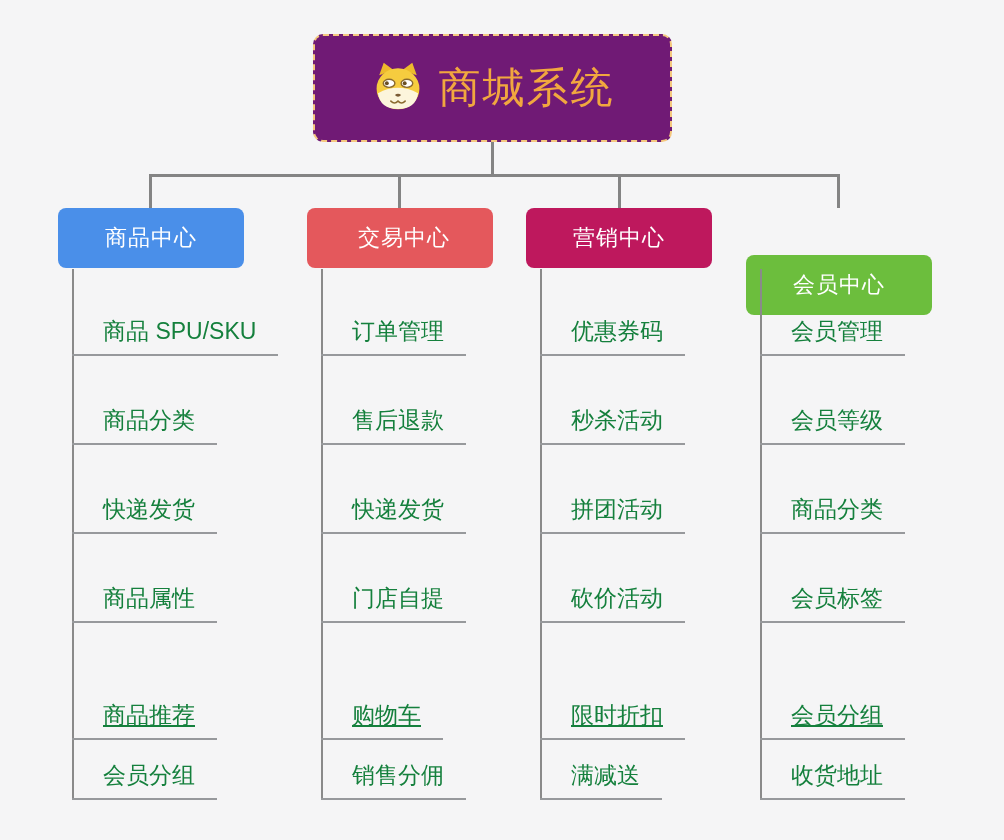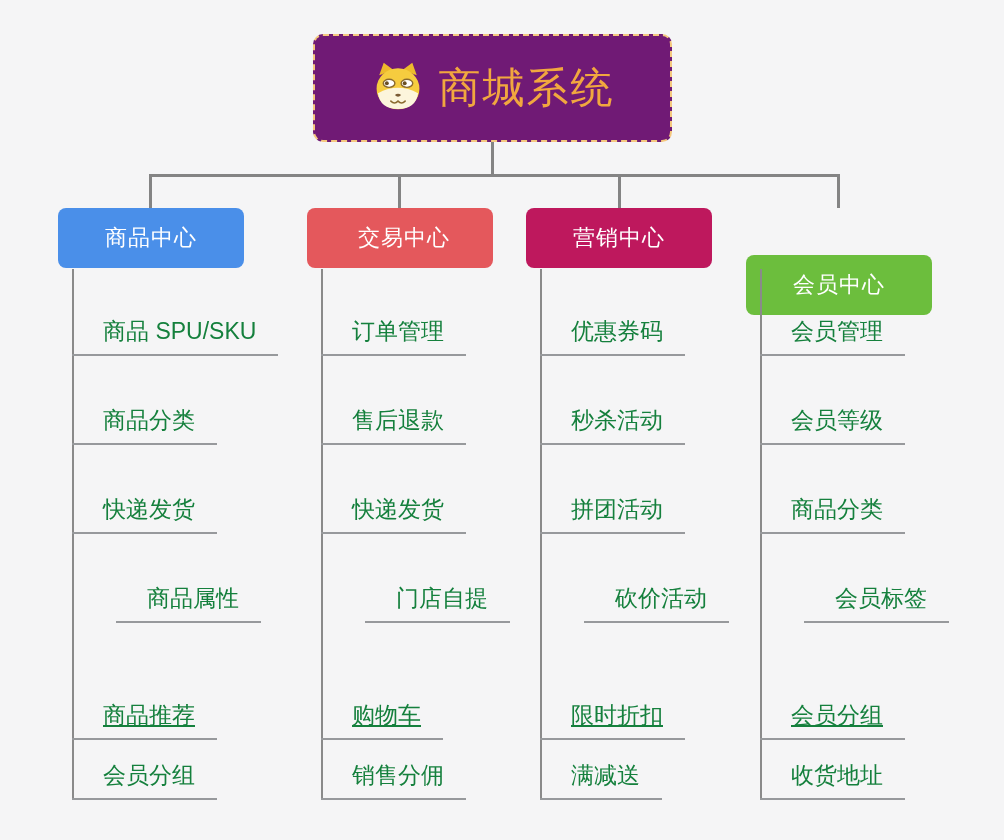--- a/index.html
+++ b/index.html
@@ -76,21 +76,21 @@
     white-space: nowrap;
     font-size: 23px;
     line-height: 30px;
     color: #15803d;
     padding: 0 22px 8px 31px;
     border-bottom: 2px solid #97999C;
   }
   .leaf-r1 { top: 108px; }
   .leaf-r2 { top: 197px; }
   .leaf-r3 { top: 286px; }
-  .leaf-r4 { top: 375px; margin-left: 44px; }
+  .leaf-r4 { top: 375px; }
   .leaf-r5 { top: 492px; text-decoration: underline; }
   .leaf-r6 { top: 552px; }
 </style>
 </head>
 <body>
 
 <div class="canvas">
 
   <div class="root-node">
     <span>

